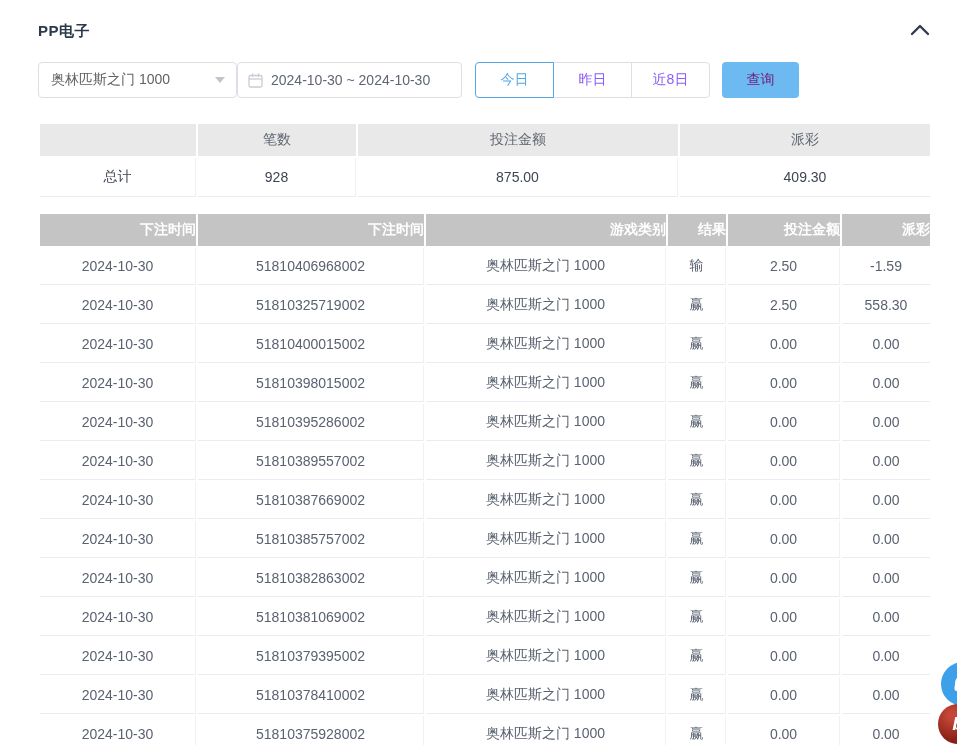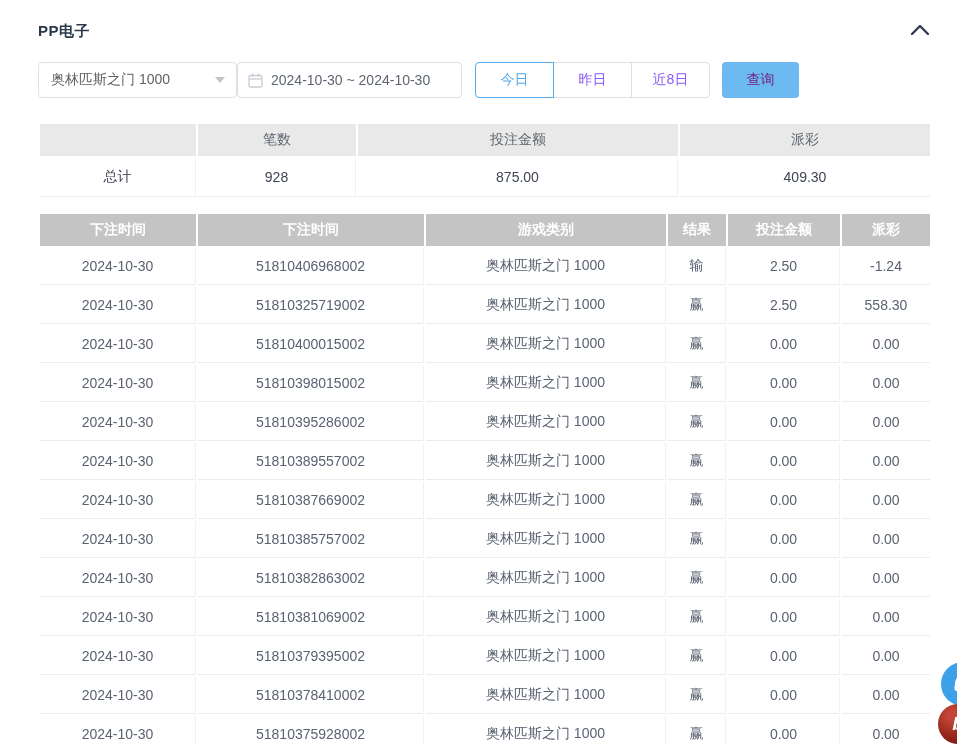--- a/index.html
+++ b/index.html
@@ -41,21 +41,21 @@
   }
 
   
   table { border-collapse:separate; border-spacing:2px; table-layout:fixed; width:894px; font-size:14px; }
   th { background:#e9e9e9; color:#5f6670; font-weight:normal; height:32px; text-align:center; padding:0; overflow:hidden; }
   td { background:#fff; text-align:center; padding:0; color:#3e4552; border-bottom:1px solid #e9edf2; border-right:1px solid #eef1f6; overflow:hidden; }
   td:last-child { border-right:none; }
   .summary-table { margin-top:24px; }
   .summary-table td { height:38px; }
   .records-table { margin-top:13px; }
-  .records-table th { background:#c4c4c4; color:#ffffff; font-weight:bold; }
+  .records-table th { background:#c4c4c4; color:#ffffff; font-weight:bold;text-align:right; }
   .records-table td { height:36px; color:#5a6270; }
   .neg { color:#f56c6c; }
 
   
   .fab { position:absolute; border-radius:50%; display:flex; align-items:center; justify-content:center; cursor:pointer; }
   .fab-service { left:941px; top:662px; width:44px; height:44px; background:#3da0e8; }
   .fab-brand   { left:938px; top:704px; width:40px; height:40px;
                  background:radial-gradient(circle at 35% 28%, #c44638 10%, #8e2318 60%, #6f150e 100%);
                  color:#fff; font-size:19px; font-weight:bold; font-style:italic; }
 </style>
@@ -142,21 +142,21 @@
           <th>派彩</th>
         </tr>
       </thead>
     <tbody id="recordsBody">
         <tr>
           <td>2024-10-30</td>
           <td>51810406968002</td>
           <td>奥林匹斯之门 1000</td>
           <td>输</td>
           <td>2.50</td>
-          <td class="neg">-1.24</td>
+          <td class="neg">-1.59</td>
         </tr>
         <tr>
           <td>2024-10-30</td>
           <td>51810325719002</td>
           <td>奥林匹斯之门 1000</td>
           <td>赢</td>
           <td>2.50</td>
           <td>558.30</td>
         </tr>
         <tr>

